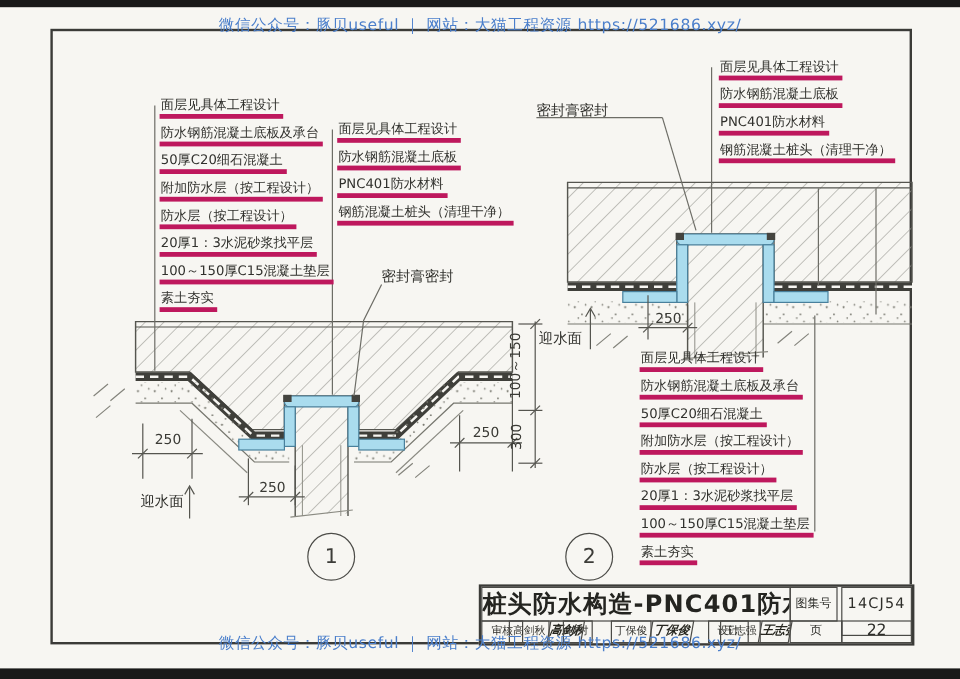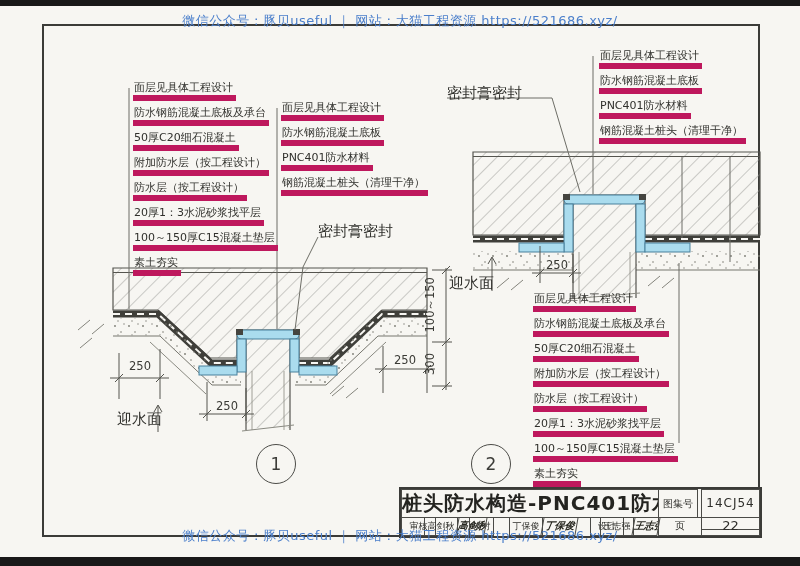--- a/index.html
+++ b/index.html
@@ -5,23 +5,23 @@
   html,body{margin:0;padding:0;}
   .page{position:relative;width:800px;height:566px;background:#f7f6f2;overflow:hidden;
         font-family:"DejaVu Sans","Liberation Sans",sans-serif;color:#30302c;}
   .scanbar{position:absolute;left:0;width:800px;background:#191919;}
   .frame{position:absolute;left:42px;top:24px;width:718px;height:513px;
          border:2px solid #3b3b38;box-sizing:border-box;}
   .watermark{position:absolute;left:0;width:800px;text-align:center;font-size:13px;
              letter-spacing:.5px;color:#4b7fcb;z-index:6;white-space:nowrap;}
   .linework{position:absolute;left:0;top:0;z-index:2;}
   .labels{position:absolute;z-index:4;}
-  .lbl{font-size:11px;line-height:14px;color:#30302c;border-bottom:6px solid #be185d;
+  .lbl{font-size:11px;line-height:14px;color:#30302c;border-bottom:4px solid #be185d;
        width:fit-content;white-space:nowrap;margin-bottom:5px;padding:0 3px 0 1px;}
-  .plain{position:absolute;font-size:15px;color:#30302c;white-space:nowrap;z-index:4;}
+  .plain{position:absolute;font-size:12px;color:#30302c;white-space:nowrap;z-index:4;}
   .dim{position:absolute;font-size:11.5px;color:#3a3a35;text-align:center;z-index:4;white-space:nowrap;}
   .vdim{transform:rotate(-90deg);}
   .badge{position:absolute;width:40px;height:40px;line-height:38px;text-align:center;
          font-size:17px;color:#3c3c38;border:1.5px solid #4c4c48;border-radius:50%;
          box-sizing:border-box;z-index:4;}
   .titleblock{position:absolute;left:399px;top:487px;width:363px;height:51px;
               border:2px solid #3b3b38;box-sizing:border-box;z-index:5;background:#f7f6f2;}
   .tbcell{position:absolute;box-sizing:border-box;border:1px solid #4a4a46;
           text-align:center;overflow:hidden;white-space:nowrap;}
   .tbtitle{font-size:20px;font-weight:600;letter-spacing:1px;line-height:27px;color:#242420;}

